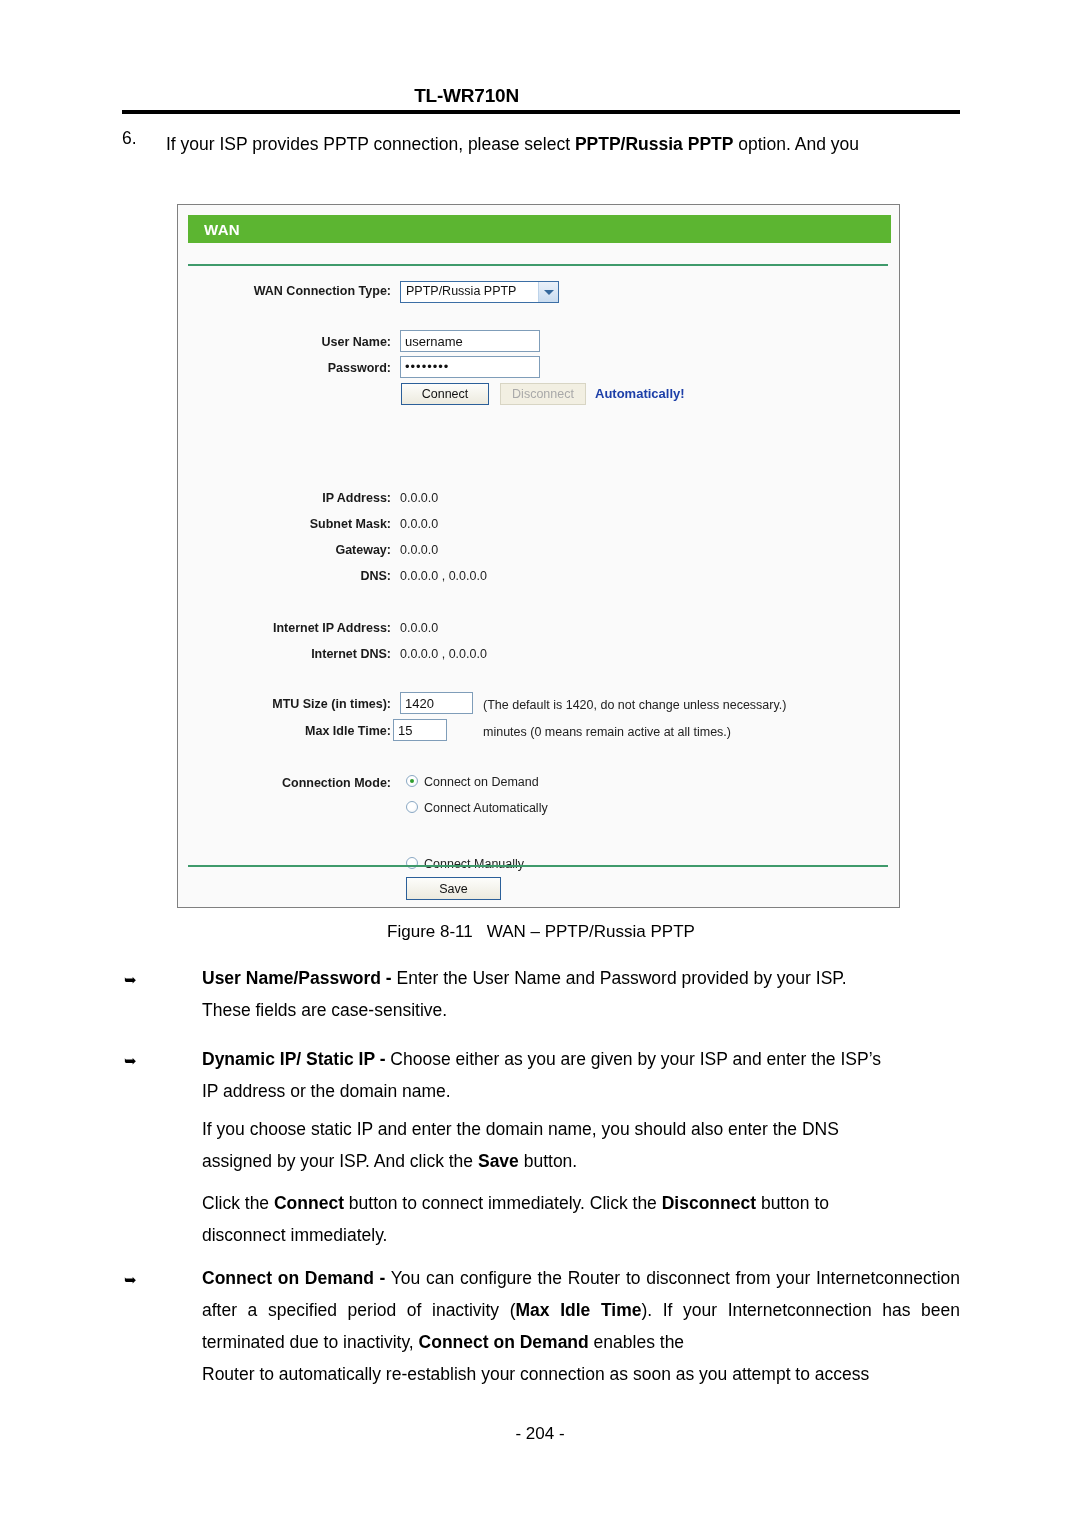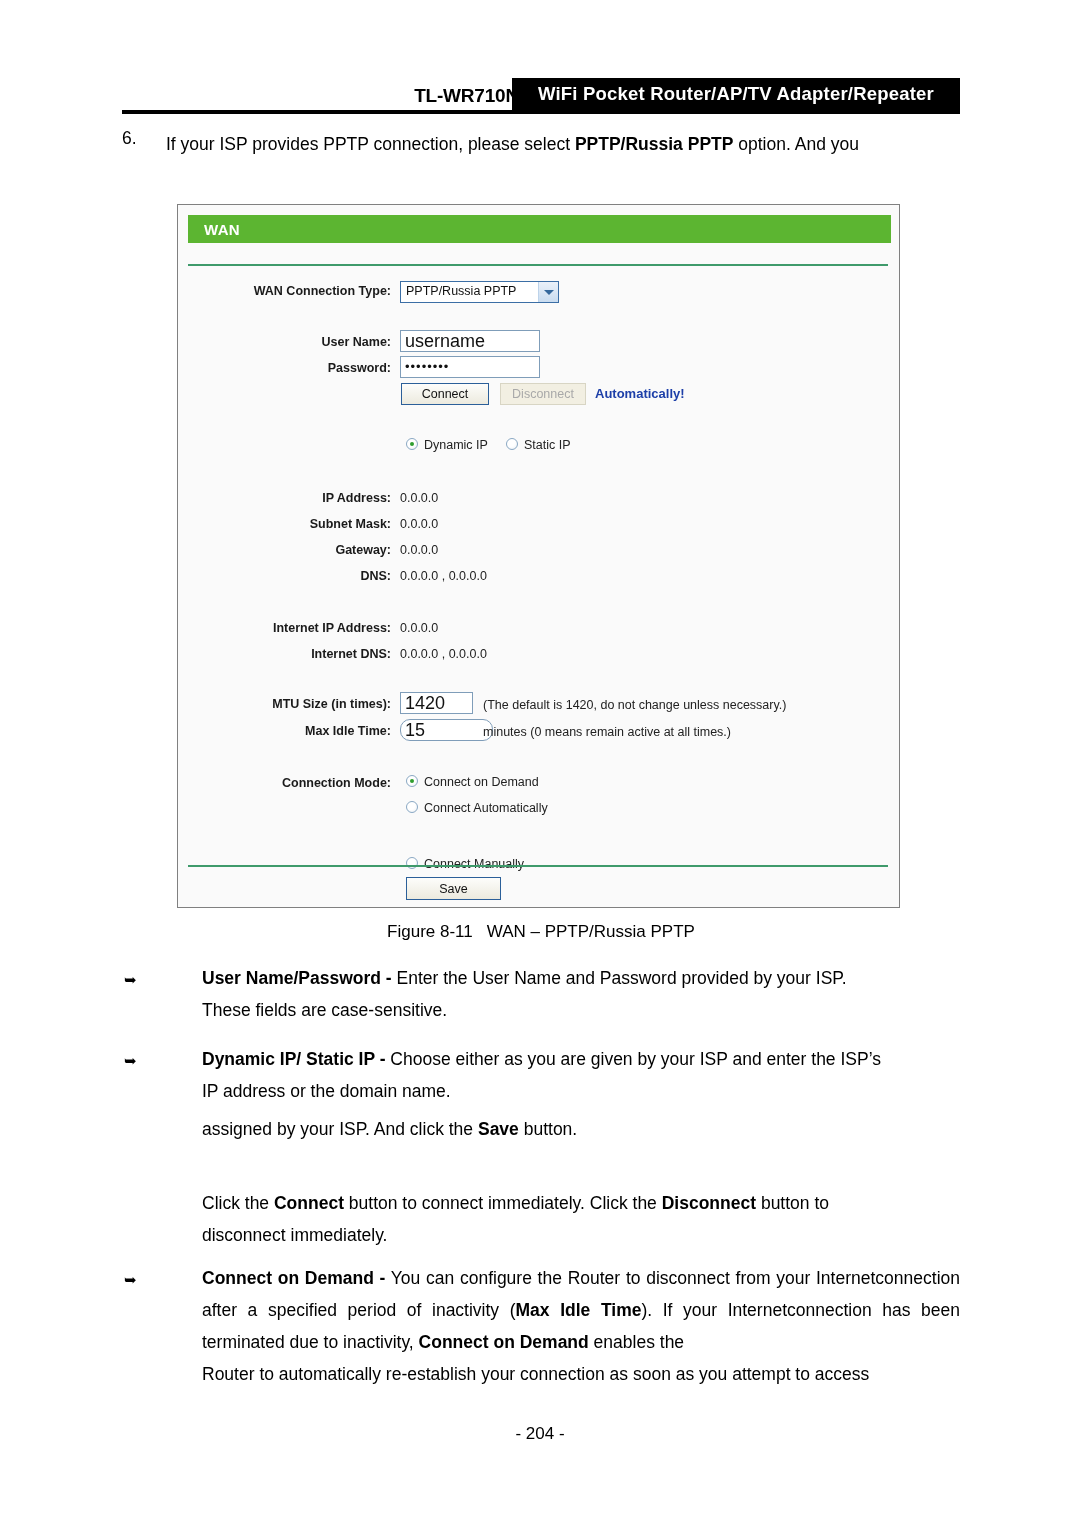--- a/index.html
+++ b/index.html
@@ -202,21 +202,21 @@
     line-height: 20px;
   }
 
   
   .txt {
     position: absolute;
     border: 1px solid #7f9db9;
     background: #ffffff;
     box-sizing: border-box;
     font-family: "Liberation Sans", sans-serif;
-    font-size: 18px;
+    font-size: 13px;
     color: #111111;
     padding: 0 4px;
     line-height: 18px;
   }
   .dots {
     letter-spacing: 1px;
     font-size: 13px;
   }
 
   
@@ -308,21 +308,20 @@
     font-size: 12.5px;
     color: #222222;
     line-height: 14px;
   }
 </style>
 </head>
 <body>
 
 <div class="page-header">
   <div class="hdr-model">TL-WR710N</div>
-  <div class="hdr-black">WiFi Pocket Router/AP/TV Adapter/Repeater</div>
   <div class="hdr-rule"></div>
 </div>
 
 <div class="numlist">
   <div class="num">6.</div>
   <div class="ntext"><span>If your ISP provides PPTP connection, please select </span><b>PPTP/Russia PPTP</b><span> option. And you</span></div>
 </div>
 
 <div class="wan-panel">
 
@@ -348,26 +347,20 @@
     <div class="lbl">Password:</div>
     <div class="txt dots" style="left:222px; top:-2px; width:140px; height:22px; display:flex; align-items:center;">••••••••</div>
   </div>
 
   <div class="row" style="top:180px;">
     <div class="btn" style="left:223px; top:-2px; width:88px;">Connect</div>
     <div class="btn btn-disabled" style="left:322px; top:-2px; width:86px;">Disconnect</div>
     <div class="status-text" style="left:417px; top:1px;">Automatically!</div>
   </div>
 
-  <div class="row" style="top:231px;">
-    <span class="radio on" style="left:228px; top:2px;"></span>
-    <span class="radio-lbl" style="left:246px; top:2px;">Dynamic IP</span>
-    <span class="radio" style="left:328px; top:2px;"></span>
-    <span class="radio-lbl" style="left:346px; top:2px;">Static IP</span>
-  </div>
 
 
   <div class="row" style="top:283px;">
     <div class="lbl">IP Address:</div>
     <div class="val">0.0.0.0</div>
   </div>
 
   <div class="row" style="top:309px;">
     <div class="lbl">Subnet Mask:</div>
     <div class="val">0.0.0.0</div>
@@ -394,21 +387,21 @@
   </div>
 
   <div class="row" style="top:489px;">
     <div class="lbl">MTU Size (in times):</div>
     <input class="txt" style="left: 222px; top: -2px; width: 73px; height: 22px;" value="1420">
     <div class="hint" style="left:305px; top:1px;">(The default is 1420, do not change unless necessary.)</div>
   </div>
 
   <div class="row" style="top:516px;">
     <div class="lbl">Max Idle Time:</div>
-    <input class="txt" style="left: 222px; top: -2px; width: 93px; height: 22px; border-radius: 10px;" value="15">
+    <input class="txt" style="left: 215px; top: -2px; width: 54px; height: 22px;" value="15">
     <div class="hint" style="left:305px; top:1px;">minutes (0 means remain active at all times.)</div>
   </div>
 
   <div class="row" style="top:568px;">
     <div class="lbl">Connection Mode:</div>
     <span class="radio on" style="left:228px; top:2px;"></span>
     <span class="radio-lbl" style="left:246px; top:2px;">Connect on Demand</span>
   </div>
   <div class="row" style="top:594px;">
     <span class="radio" style="left:228px; top:2px;"></span>
@@ -431,21 +424,21 @@
   <span class="arrow">➥</span>
   <div class="btext"><b>User Name/Password -</b><span> Enter the User Name and Password provided by your ISP.</span><span class="lastline">These fields are case-sensitive.</span></div>
 </div>
 
 <div class="bullet-block" style="top:1043px;">
   <span class="arrow">➥</span>
   <div class="btext"><b>Dynamic IP/ Static IP -</b><span> Choose either as you are given by your ISP and enter the ISP’s</span><span class="lastline">IP address or the domain name.</span></div>
 </div>
 
 <div class="plain-block" style="top:1113px;">
-  <div class="ptext"><span class="lastline"><span>assigned by your ISP. And click the </span><b>Save</b><span> button.</span></span></div>
+  <div class="ptext"><span>If you choose static IP and enter the domain name, you should also enter the DNS</span><span class="lastline"><span>assigned by your ISP. And click the </span><b>Save</b><span> button.</span></span></div>
 </div>
 
 <div class="plain-block" style="top:1187px;">
   <div class="ptext"><span>Click the </span><b>Connect</b><span> button to connect immediately. Click the </span><b>Disconnect</b><span> button to</span><span class="lastline">disconnect immediately.</span></div>
 </div>
 
 <div class="bullet-block" style="top:1262px;">
   <span class="arrow">➥</span>
   <div class="btext"><b>Connect on Demand -</b><span> You can configure the Router to disconnect from your Internet</span><span>connection after a specified period of inactivity (</span><b>Max Idle Time</b><span>). If your Internet</span><span>connection has been terminated due to inactivity, </span><b>Connect on Demand</b><span> enables the</span><span class="lastline">Router to automatically re-establish your connection as soon as you attempt to access</span></div>
 </div>

